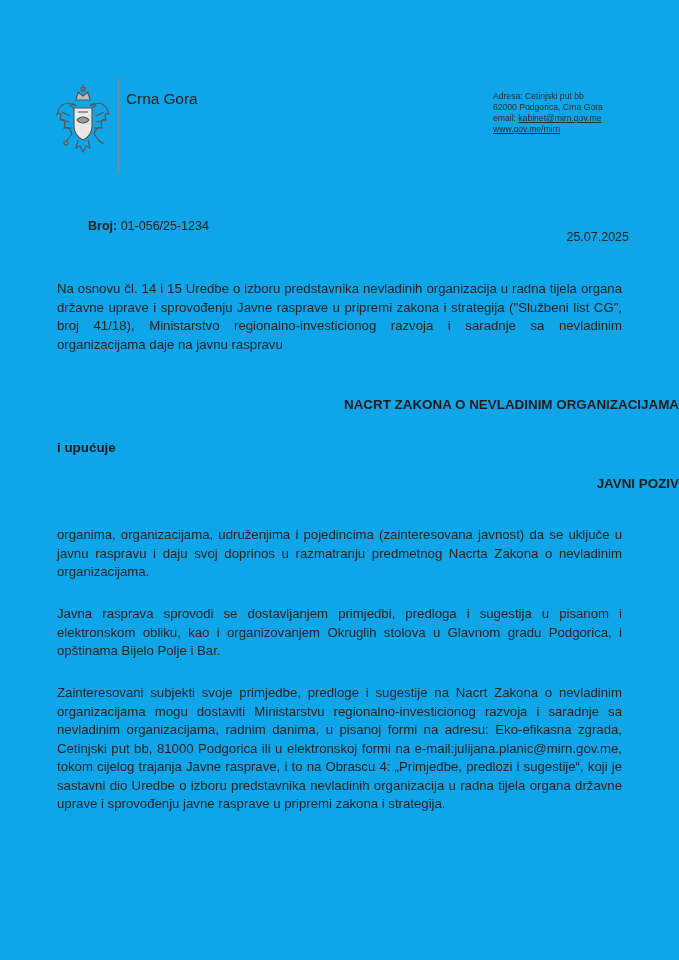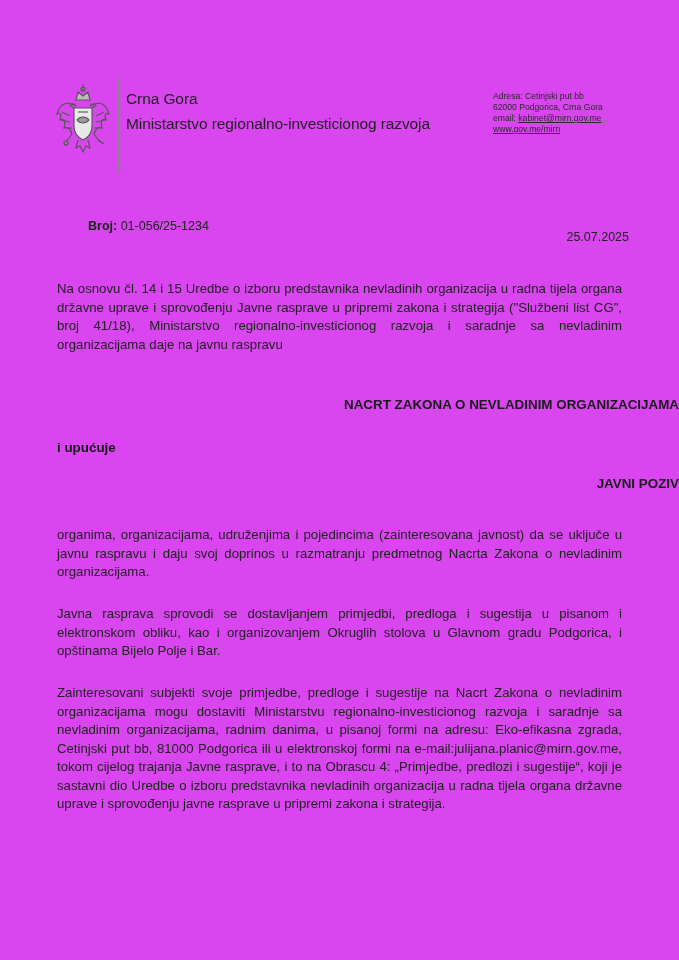--- a/index.html
+++ b/index.html
@@ -12,21 +12,21 @@
       height: 960px;
       position: relative;
       overflow: hidden;
       font-family: "Liberation Sans", "DejaVu Sans", sans-serif;
       color: #1a1a1a;
     }
     .page {
       position: absolute;
       left: 0; top: 0;
       width: 679px; height: 960px;
-      background: #d946ef;
+      background: #0ea5e9;
     }
     
     .coat {
       position: absolute;
       left: 54px; top: 82px;
       width: 58px; height: 82px;
     }
     .vline {
       position: absolute;
       left: 118px; top: 78px;
@@ -123,21 +123,20 @@
       <path d="M18 52 L12 60 M40 52 L46 60"></path>
       <circle cx="12" cy="61" r="2" fill="#888"></circle>
       <path d="M44 58 L50 62" stroke-width="1.5"></path>
     </g>
   </svg>
 
   <div class="vline"></div>
 
   <div class="org">
     <div>Crna Gora</div>
-    <div>Ministarstvo regionalno-investicionog razvoja</div>
   </div>
 
   <div class="contact">
     <div>Adresa: Cetinjski put bb</div>
     <div>62000 Podgorica, Crna Gora</div>
     <div><span>email: </span><span class="link">kabinet@mirn.gov.me</span></div>
     <div><span class="link">www.gov.me/mirn</span></div>
   </div>
 
   <div class="ref">

